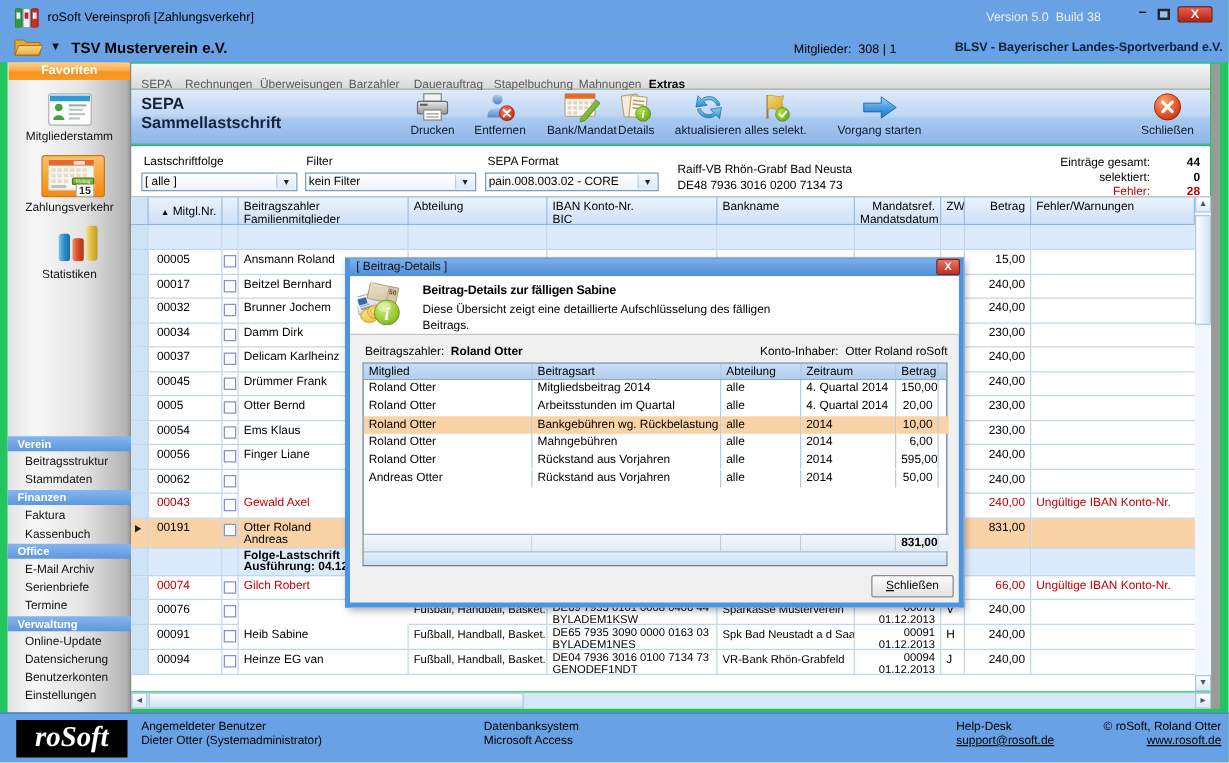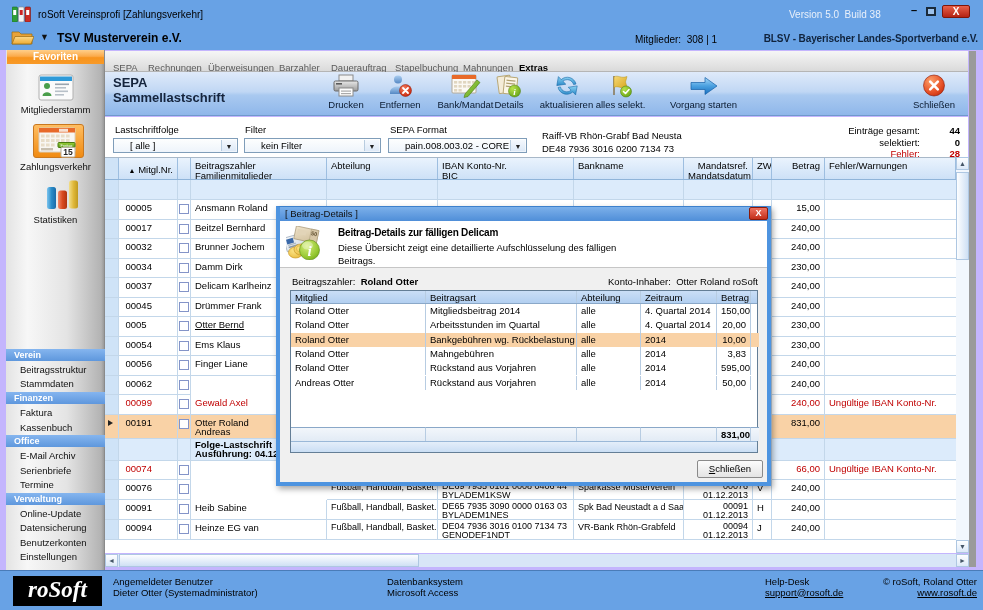--- a/index.html
+++ b/index.html
@@ -1,17 +1,17 @@
 <!DOCTYPE html>
 <html><head><meta charset="utf-8">
 <style>
 *{margin:0;padding:0;box-sizing:border-box;}
 html,body{width:983px;height:610px;overflow:hidden;}
 body{font-family:"Liberation Sans",sans-serif;}
-#app{position:relative;width:983px;height:610px;background:#c4b5fd;font-size:9.5px;color:#000;}
+#app{position:relative;width:983px;height:610px;background:#22c55e;font-size:9.5px;color:#000;}
 .abs{position:absolute;}
 
 .titlebar{position:absolute;left:0;top:0;width:983px;height:27px;background:#68a2e5;}
 .bar2{position:absolute;left:0;top:27px;width:983px;height:23px;background:#68a2e5;}
 
 .sidebar{position:absolute;left:6px;top:50px;width:99px;height:520px;
  background:linear-gradient(90deg,#e3e3e3,#f7f7f7 22%,#e4e4e4 62%,#b3b3b3 97%,#9a9a9a);
  border-right:1px solid #8a8a8a;}
 .favbar{position:absolute;left:1px;top:0;width:97px;height:14px;
  background:linear-gradient(#ffcf8a,#fbaa4a 45%,#f7941d 55%,#f89a28);
@@ -26,21 +26,21 @@
 .menubar span{display:inline-block;margin-top:5px;color:#5a5a5a;font-size:9.5px;}
 .toolbar{position:absolute;left:105px;top:72px;width:863px;height:44px;
  background:linear-gradient(#dfeafa,#c0d7f4 46%,#a9c9f0 54%,#8fb7ea);
  border-bottom:1px solid #7099cc;}
 .tbtitle{position:absolute;left:8px;top:3px;font-size:13px;font-weight:bold;color:#15243c;line-height:15px;}
 .tbtn{position:absolute;top:2px;text-align:center;font-size:9.5px;color:#0a1a30;}
 .tbtn svg{display:block;margin:0 auto;}
 .tbtn .lbl{margin-top:1px;}
 .filterarea{position:absolute;left:105px;top:117px;width:863px;height:40px;background:#fff;}
 .flabel{position:absolute;top:7px;font-size:9.5px;color:#000;}
-.combo{position:absolute;top:21px;height:15px;border:1px solid #7f9db9;background:linear-gradient(#fdfefe,#eef4fb);font-size:9.5px;line-height:13px;padding-left:16px;color:#000;}
+.combo{position:absolute;top:21px;height:15px;border:1px solid #7f9db9;background:linear-gradient(#fdfefe,#eef4fb);font-size:9.5px;line-height:13px;padding-left:2px;color:#000;}
 .combo .da{position:absolute;right:1px;top:1px;bottom:1px;width:15px;background:linear-gradient(#f4f8fd,#dde9f7);border-left:1px solid #b8ccdf;color:#222;text-align:center;line-height:13px;font-size:7px;}
 
 .grid{position:absolute;left:105px;top:157px;width:851px;height:396px;background:#fff;}
 .gh{position:absolute;left:0;top:0;width:851px;height:23px;background:linear-gradient(#eaf3fd,#cde1f7);border-bottom:1px solid #8fb4d9;border-top:1px solid #a8b8c8;}
 .row{position:absolute;left:0;width:851px;}
 .cell{position:absolute;top:0;bottom:0;overflow:hidden;border-right:1px solid #c3d7ea;border-bottom:1px solid #c3d7ea;padding:2px 4px 0 4px;font-size:9.5px;line-height:9.5px;white-space:nowrap;}
 .gh .cell{border-right:1px solid #9dbeE0;border-bottom:none;color:#000;line-height:10px;}
 .sel{left:0;width:13.5px;padding:0;}
 .mnr{left:13.5px;width:59.5px;padding-left:7px;}
 .chk{left:73px;width:13px;padding:0;}
@@ -503,21 +503,21 @@
         <div class="cell zwc" style="padding-top:3px;"></div>
         <div class="cell btr" style="padding-top:3px;">240,00</div>
         <div class="cell feh" style="padding-top:3px;"></div>
       </div>
       <div class="row" style="top:160.0px;height:19.5px;">
         <div class="cell sel" style="background:#cfe3f7;"></div>
         <div class="cell mnr" style="padding-top:3px;">0005</div>
         <div class="cell chk">
           <div class="checkbox"></div>
         </div>
-        <div class="cell nmc" style="padding-top:3px;text-decoration:underline;">Otter Bernd</div>
+        <div class="cell nmc" style="padding-top:3px;">Otter Bernd</div>
         <div class="cell abt" style="padding-top:3px;font-size:9px;"></div>
         <div class="cell ibn" style="padding-top:3px;line-height:9px;font-size:9px;"></div>
         <div class="cell bnk" style="padding-top:3px;font-size:9px;"></div>
         <div class="cell mnd" style="padding-top:3px;line-height:9px;font-size:9px;"></div>
         <div class="cell zwc" style="padding-top:3px;"></div>
         <div class="cell btr" style="padding-top:3px;">230,00</div>
         <div class="cell feh" style="padding-top:3px;"></div>
       </div>
       <div class="row" style="top:179.5px;height:19.5px;">
         <div class="cell sel" style="background:#cfe3f7;"></div>
@@ -558,21 +558,21 @@
         <div class="cell abt" style="padding-top:3px;font-size:9px;"></div>
         <div class="cell ibn" style="padding-top:3px;line-height:9px;font-size:9px;"></div>
         <div class="cell bnk" style="padding-top:3px;font-size:9px;"></div>
         <div class="cell mnd" style="padding-top:3px;line-height:9px;font-size:9px;"></div>
         <div class="cell zwc" style="padding-top:3px;"></div>
         <div class="cell btr" style="padding-top:3px;">240,00</div>
         <div class="cell feh" style="padding-top:3px;"></div>
       </div>
       <div class="row" style="top:238.0px;height:19.5px;">
         <div class="cell sel" style="background:#cfe3f7;"></div>
-        <div class="cell mnr red" style="padding-top:3px;">00099</div>
+        <div class="cell mnr red" style="padding-top:3px;">00043</div>
         <div class="cell chk">
           <div class="checkbox"></div>
         </div>
         <div class="cell nmc red" style="padding-top:3px;">Gewald Axel</div>
         <div class="cell abt" style="padding-top:3px;font-size:9px;"></div>
         <div class="cell ibn" style="padding-top:3px;line-height:9px;font-size:9px;"></div>
         <div class="cell bnk" style="padding-top:3px;font-size:9px;"></div>
         <div class="cell mnd" style="padding-top:3px;line-height:9px;font-size:9px;"></div>
         <div class="cell zwc" style="padding-top:3px;"></div>
         <div class="cell btr red" style="padding-top:3px;">240,00</div>
@@ -607,20 +607,21 @@
         <div class="cell zwc"></div>
         <div class="cell btr"></div>
         <div class="cell feh"></div>
       </div>
       <div class="row" style="top:303.5px;height:19.5px;">
         <div class="cell sel" style="background:#cfe3f7;"></div>
         <div class="cell mnr red" style="padding-top:3px;">00074</div>
         <div class="cell chk">
           <div class="checkbox"></div>
         </div>
+        <div class="cell nmc red" style="padding-top:3px;">Gilch Robert</div>
         <div class="cell abt" style="padding-top:3px;font-size:9px;"></div>
         <div class="cell ibn" style="padding-top:3px;line-height:9px;font-size:9px;"></div>
         <div class="cell bnk" style="padding-top:3px;font-size:9px;"></div>
         <div class="cell mnd" style="padding-top:3px;line-height:9px;font-size:9px;"></div>
         <div class="cell zwc" style="padding-top:3px;"></div>
         <div class="cell btr red" style="padding-top:3px;">66,00</div>
         <div class="cell feh red" style="padding-top:3px;">Ungültige IBAN Konto-Nr.</div>
       </div>
       <div class="row" style="top:323.0px;height:20px;">
         <div class="cell sel" style="background:#cfe3f7;"></div>
@@ -729,21 +730,21 @@
             <stop offset="1" stop-color="#cdbb96"></stop>
           </linearGradient>
         </defs>
 <ellipse cx="9.5" cy="26.5" rx="7" ry="5.5" fill="url(#coin)" stroke="#c89a2a" stroke-width="0.7"></ellipse>
 <ellipse cx="15" cy="23.5" rx="7" ry="5.5" fill="url(#coin)" stroke="#c89a2a" stroke-width="0.7"></ellipse>
 <ellipse cx="15" cy="22.8" rx="4.5" ry="3.2" fill="none" stroke="#d8aa3a" stroke-width="0.6"></ellipse>
 <circle cx="23.5" cy="24" r="10" fill="url(#info)" stroke="#5a8a10" stroke-width="0.6"></circle>
 <ellipse cx="21.5" cy="19.5" rx="5.5" ry="4" fill="#ffffff" opacity="0.35"></ellipse>
 <text x="23.5" y="30" font-size="15" font-style="italic" font-weight="bold" fill="#fff" text-anchor="middle" font-family="Liberation Serif">i</text>
 </svg>
-      <div class="abs" style="left:58px;top:20px;font-size:10px;font-weight:bold;letter-spacing:-0.2px;">Beitrag-Details zur fälligen Delicam</div>
+      <div class="abs" style="left:58px;top:20px;font-size:10px;font-weight:bold;letter-spacing:-0.2px;">Beitrag-Details zur fälligen Sabine</div>
       <div class="abs" style="left:58px;top:34px;font-size:9.5px;line-height:13px;">Diese Übersicht zeigt eine detaillierte Aufschlüsselung des fälligen<br>Beitrags.</div>
       <div class="abs" style="left:12px;top:69px;font-size:9.5px;">Beitragszahler: &nbsp;<b>Roland Otter</b></div>
       <div class="abs" style="right:9px;top:69px;font-size:9.5px;">Konto-Inhaber:&nbsp; Otter Roland roSoft</div>
       <div class="itbl">
         <div class="itblh">
           <div class="ic ic1">Mitglied</div>
           <div class="ic ic2">Beitragsart</div>
           <div class="ic ic3">Abteilung</div>
           <div class="ic ic4">Zeitraum</div>
           <div class="ic ic5">Betrag</div>
@@ -771,21 +772,21 @@
           <div class="ic ic3">alle</div>
           <div class="ic ic4">2014</div>
           <div class="ic ic5">10,00</div>
           <div class="ic ic6"></div>
         </div>
         <div class="irow" style="top:55.900000000000006px;">
           <div class="ic ic1">Roland Otter</div>
           <div class="ic ic2">Mahngebühren</div>
           <div class="ic ic3">alle</div>
           <div class="ic ic4">2014</div>
-          <div class="ic ic5">3,83</div>
+          <div class="ic ic5">6,00</div>
           <div class="ic ic6"></div>
         </div>
         <div class="irow" style="top:70.2px;">
           <div class="ic ic1">Roland Otter</div>
           <div class="ic ic2">Rückstand aus Vorjahren</div>
           <div class="ic ic3">alle</div>
           <div class="ic ic4">2014</div>
           <div class="ic ic5">595,00</div>
           <div class="ic ic6"></div>
         </div>

